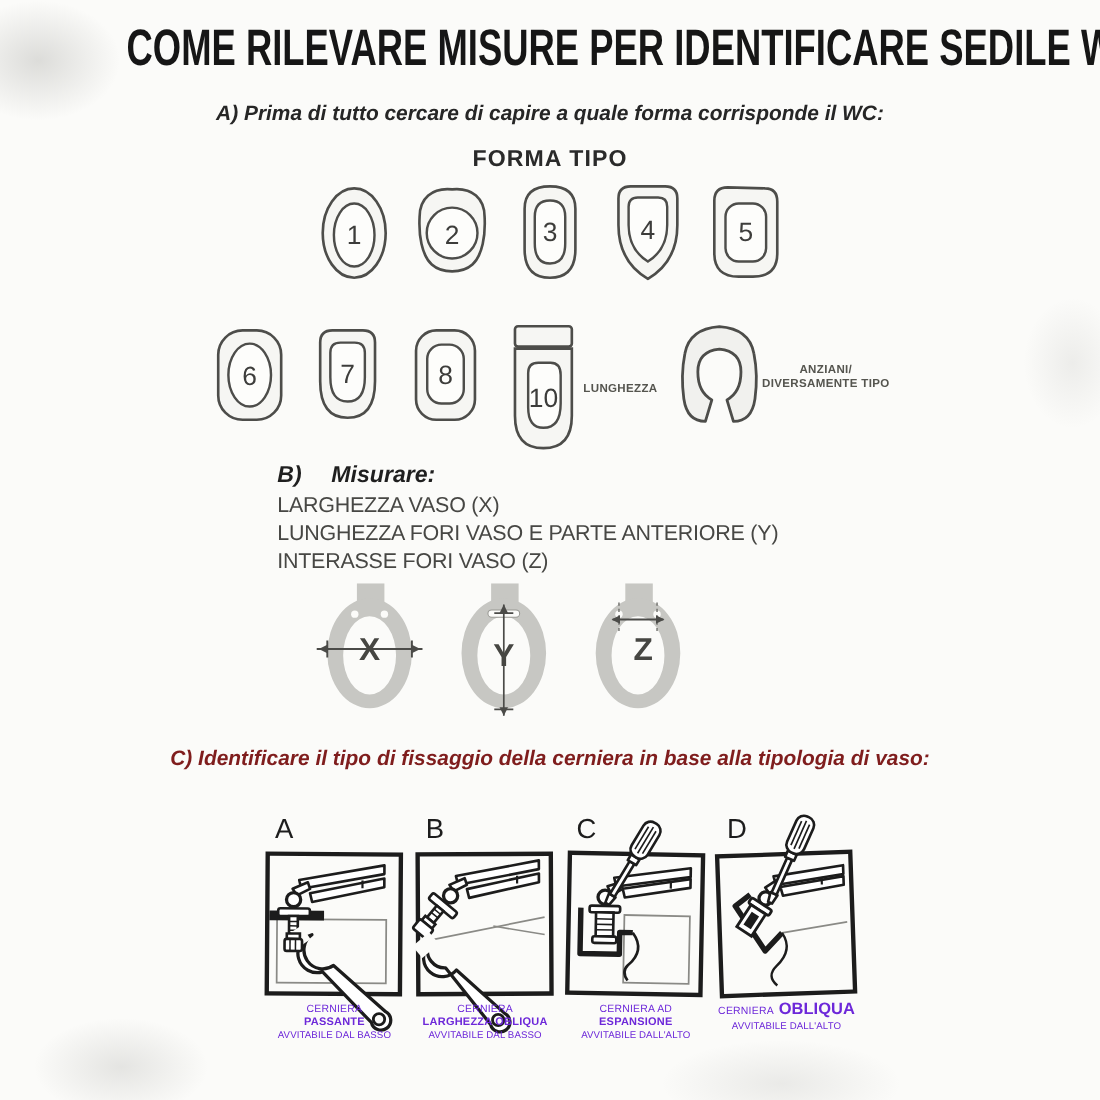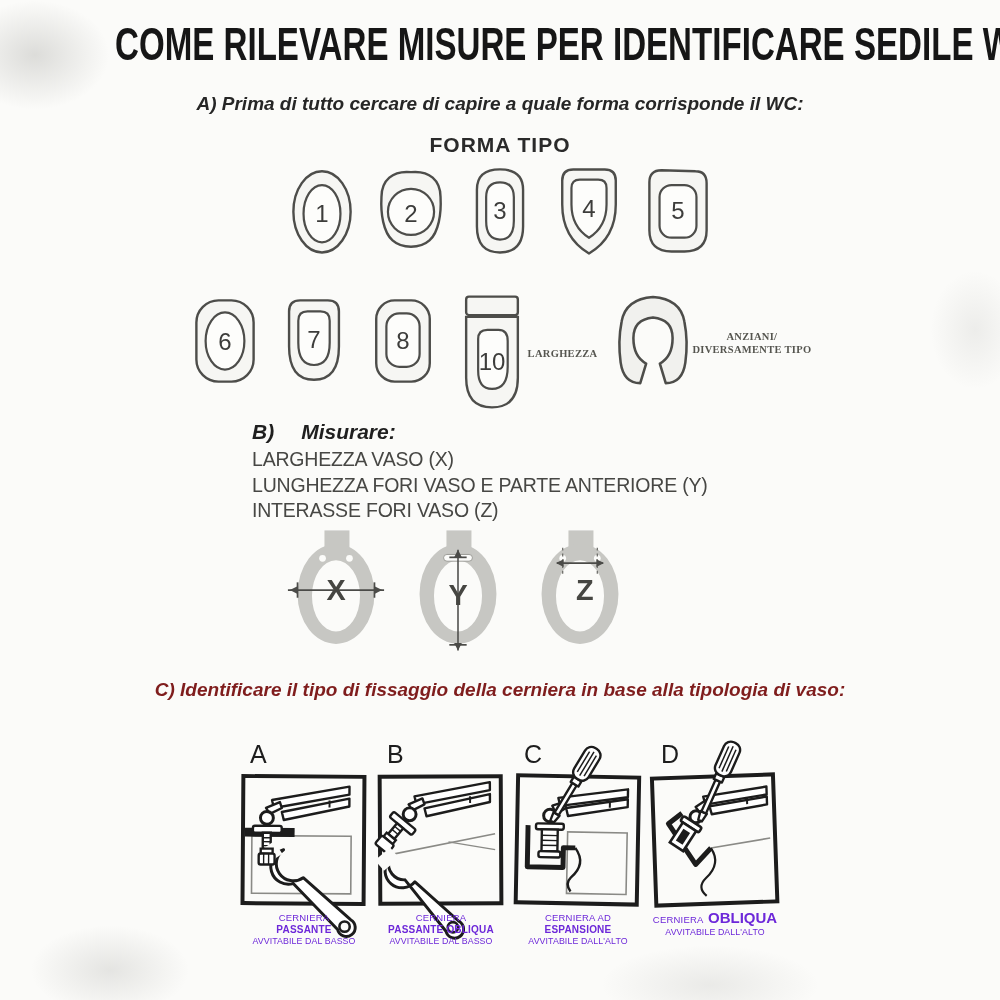--- a/index.html
+++ b/index.html
@@ -31,21 +31,21 @@
   #forma-heading { top:133px; font-size:21px; font-weight:bold; letter-spacing:1px; color:#2a2a2a; }
 
   #row1 { position:absolute; top:161px; left:0; right:0;
           display:flex; justify-content:center; align-items:flex-start; gap:17px; }
   #row2 { position:absolute; top:292px; left:0; right:0;
           display:flex; justify-content:center; align-items:flex-start; gap:17px; }
   .shape-col { display:flex; flex-direction:row; align-items:center; }
   svg text.num { font-size:26px; fill:#3d3d3b; text-anchor:middle;
                  font-family:"Liberation Sans", sans-serif; }
   .under-label { font-size:10.5px; font-weight:bold; color:#55554f; letter-spacing:0.3px;
-                 text-align:center; line-height:13px; margin-top:3px;font-family:Liberation Serif, serif; }
+                 text-align:center; line-height:13px; margin-top:3px; }
 
   #section-b { position:absolute; left:252px; top:420px; }
   .b-head { display:flex; gap:27px; font-style:italic; font-weight:bold; font-size:21px; color:#1f1f1f; }
   .b-items { margin-top:3px; font-size:19.5px; color:#474744;
              line-height:25.5px; letter-spacing:-0.2px; }
 
   #xyz-row { position:absolute; left:286px; top:528px; display:flex; gap:22px; }
   svg text.measure-letter { font-size:30px; font-weight:bold; fill:#464642; text-anchor:middle;
                             font-family:"Liberation Sans", sans-serif; }
 
@@ -129,21 +129,21 @@
       <rect x="21" y="20" width="36" height="58" rx="14" fill="#fdfdfb" stroke="#4d4d4a" stroke-width="2.4"></rect>
       <text class="num" x="39" y="59">8</text>
     </svg>
     <div class="shape-col">
       <svg width="72" height="120" viewBox="0 0 78 128">
         <rect x="11" y="4" width="56" height="20" rx="3" fill="#f6f6f3" stroke="#4d4d4a" stroke-width="2.6"></rect>
         <path d="M11,26 L67,26 L67,92 Q67,124 39,124 Q11,124 11,92 Z" fill="#f6f6f3" stroke="#4d4d4a" stroke-width="2.6"></path>
         <path d="M24,50 Q24,40 34,40 L46,40 Q56,40 56,52 L56,80 Q56,104 39,104 Q24,104 24,84 Z" fill="#fdfdfb" stroke="#4d4d4a" stroke-width="2.4"></path>
         <text class="num" x="39" y="84">10</text>
       </svg>
-      <div class="under-label">LARGHEZZA</div>
+      <div class="under-label">LUNGHEZZA</div>
     </div>
     <div class="shape-col">
       <svg width="78" height="98" viewBox="0 0 78 100">
         <path d="M26,93 Q9,93 6,72 Q3,50 7,30 Q11,7 39,5 Q67,7 71,30 Q75,50 72,72 Q69,93 52,93 L46,73 Q59,66 59,47 Q59,28 39,26 Q19,28 19,47 Q19,66 32,73 Z" fill="#f1f1ee" stroke="#4d4d4a" stroke-width="2.6" stroke-linejoin="round"></path>
       </svg>
       <div class="under-label">
         <div>ANZIANI/</div>
         <div>DIVERSAMENTE TIPO</div>
       </div>
     </div>
@@ -267,21 +267,21 @@
           <rect x="27" y="112" width="16" height="11" rx="2"></rect>
         </g>
         <g>
           <path d="M14,124 a16,16 0 1 0 26,22 L84,186 a9,9 0 1 1 -13,10 L30,144 a16,16 0 0 1 -16,-20 z" fill="#fff" stroke="#1c1c1c" stroke-width="3" stroke-linejoin="round"></path>
           <rect x="2" y="116" width="20" height="14" fill="#fbfbf9" transform="rotate(-40 12 123)"></rect>
           <circle cx="78" cy="192" r="5.2" fill="#fbfbf9" stroke="#1c1c1c" stroke-width="2.6"></circle>
         </g>
       </svg>
       <div class="f-label">
         <div class="f-l1">CERNIERA</div>
-        <div class="f-l2">PASSANTE OBLIQUA</div>
+        <div class="f-l2">LARGHEZZA OBLIQUA</div>
         <div class="f-l3">AVVITABILE DAL BASSO</div>
       </div>
     </div>
 
     <div class="fixture">
       <div class="f-letter">C</div>
       <svg class="f-art" width="132" height="200" viewBox="0 0 133 200">
         <rect x="5" y="40" width="122" height="128" fill="none" stroke="#1c1c1c" stroke-width="4"></rect>
         <rect x="56" y="96" width="60" height="62" fill="none" stroke="#8a8a86" stroke-width="1.6"></rect>
         <path d="M16,90 L16,132 L52,132 L52,112 L64,112" fill="none" stroke="#1c1c1c" stroke-width="5" stroke-linejoin="round"></path>

